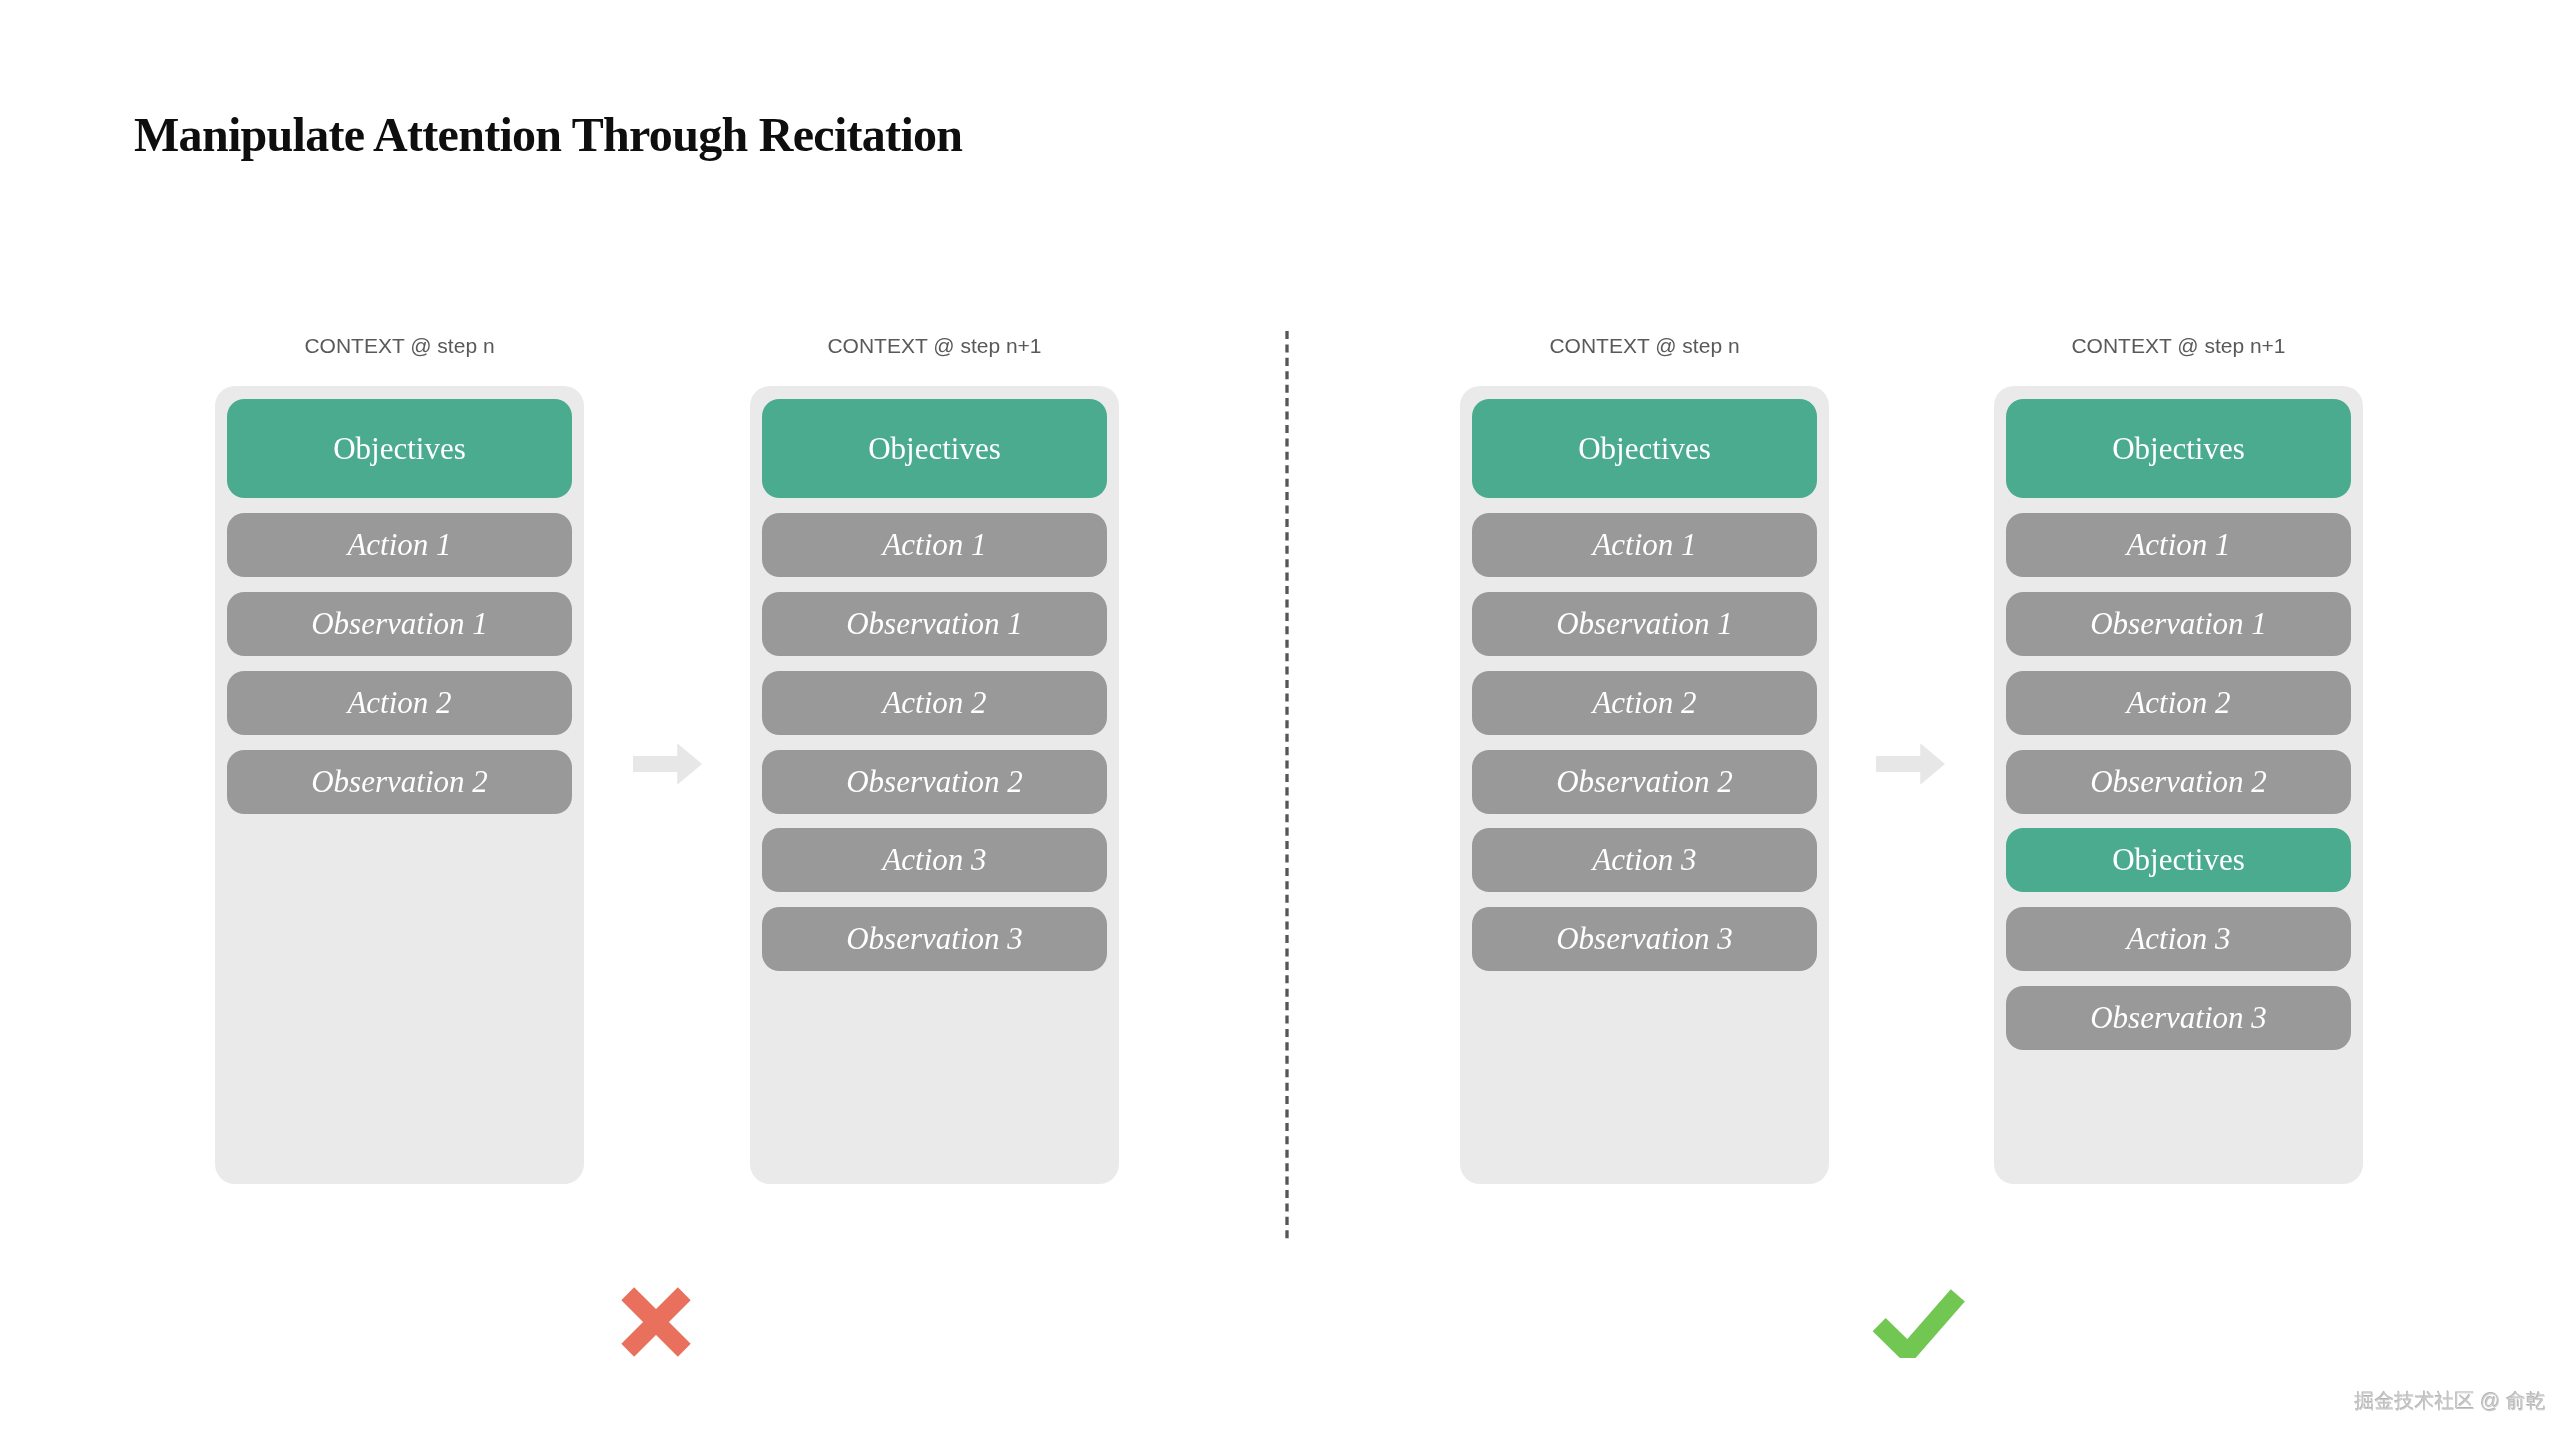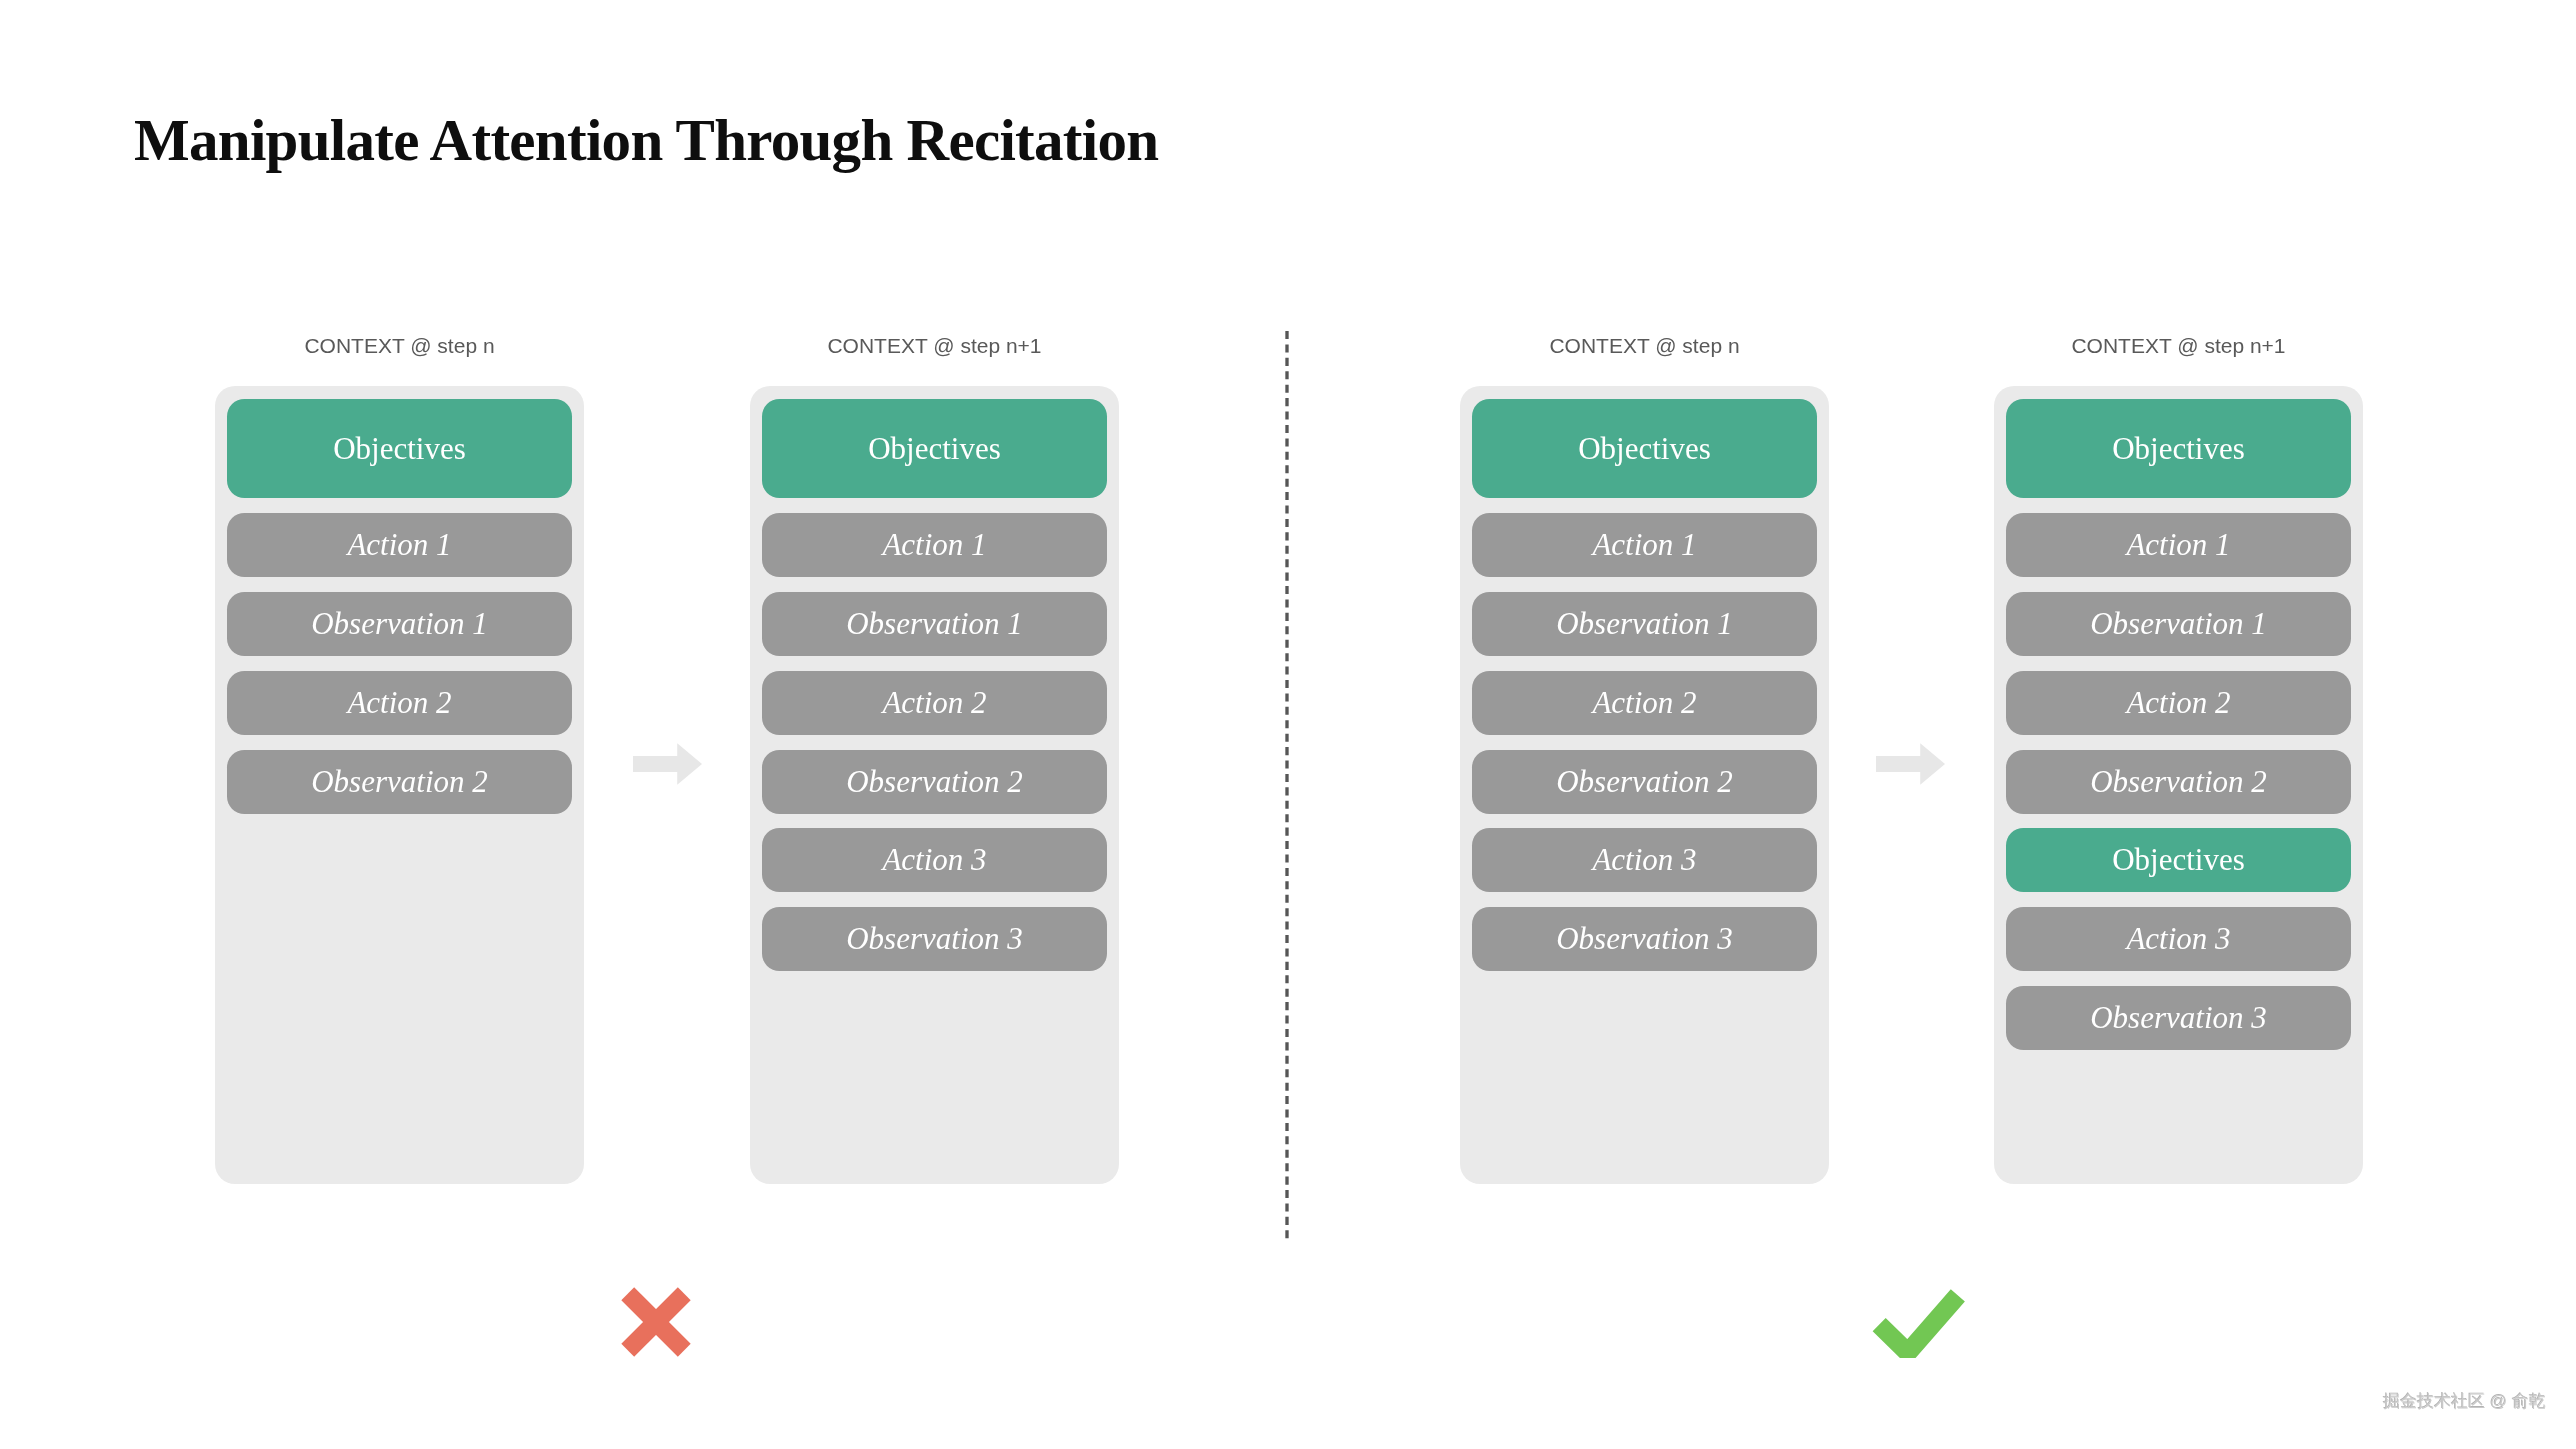--- a/index.html
+++ b/index.html
@@ -16,21 +16,21 @@
     --watermark-text:#c9c9c9;
   }
   html,body{margin:0;padding:0;background:#ffffff;}
   .canvas{
     position:relative;width:2576px;height:1449px;background:#ffffff;
     overflow:hidden;font-family:"Liberation Sans","DejaVu Sans",sans-serif;
   }
   .title{
     position:absolute;left:134px;top:107px;margin:0;
     font-family:"Liberation Serif","DejaVu Serif",serif;
-    font-weight:bold;font-size:59px;line-height:1.15;
+    font-weight:bold;font-size:48px;line-height:1.15;
     color:var(--title-text,#0e0e0e);letter-spacing:-0.7px;
   }
   .panel{position:absolute;top:330px;width:369px;}
   .panel-header{
     width:100%;text-align:center;font-size:21px;line-height:31px;
     color:var(--header-text,#595959);
   }
   .panel-body{
     box-sizing:border-box;margin-top:25px;width:369px;height:798px;
     background:var(--panel-bg,#eaeaea);border-radius:20px;
@@ -49,21 +49,21 @@
   .arrow-icon polygon{fill:var(--arrow-gray,#e7e7e7);}
   .arrow-1{left:633px;}
   .arrow-2{left:1876px;}
   .divider{position:absolute;left:1285px;top:331px;width:4px;height:908px;}
   .divider line{stroke:var(--divider,#565656);stroke-width:5;}
   .cross-icon{position:absolute;left:621px;top:1287px;width:70px;height:70px;}
   .cross-icon line{stroke:var(--cross-red,#e8705c);stroke-width:27;}
   .check-icon{position:absolute;left:1871px;top:1286px;width:95px;height:72px;}
   .check-icon polyline{stroke:var(--check-green,#72c753);stroke-width:28;fill:none;}
   .watermark{
-    position:absolute;right:30px;top:1391px;font-size:17px;line-height:21.5px;
+    position:absolute;right:30px;top:1391px;font-size:20px;line-height:21.5px;
     color:var(--watermark-text,#c9c9c9);
     text-shadow:-0.7px -0.7px 0 #b3b3b3,0.7px 0.7px 0.7px #ffffff;
   }
 </style>
 </head>
 <body>
 
 <div class="canvas">
 
   <h1 class="title">Manipulate Attention Through Recitation</h1>

